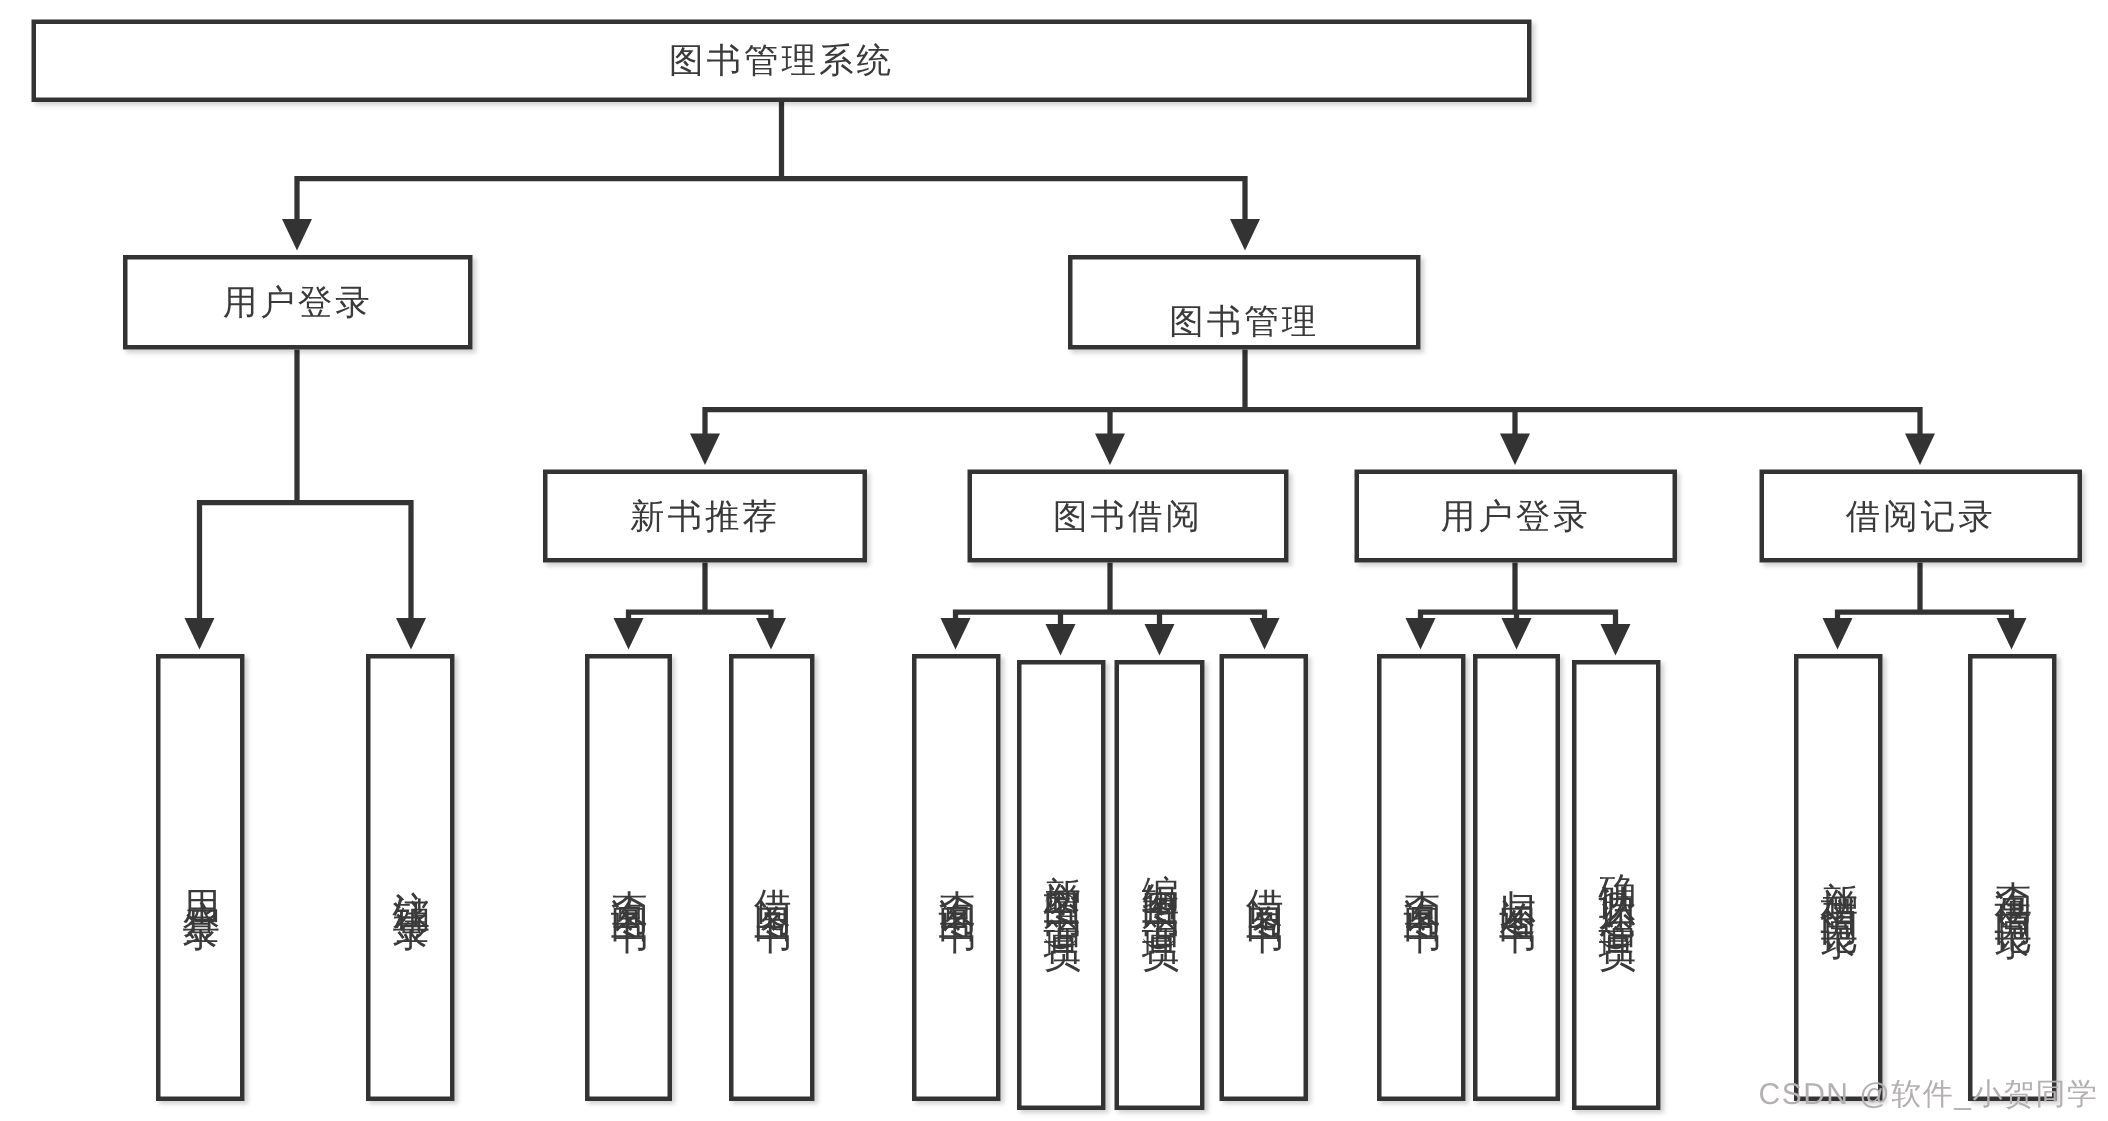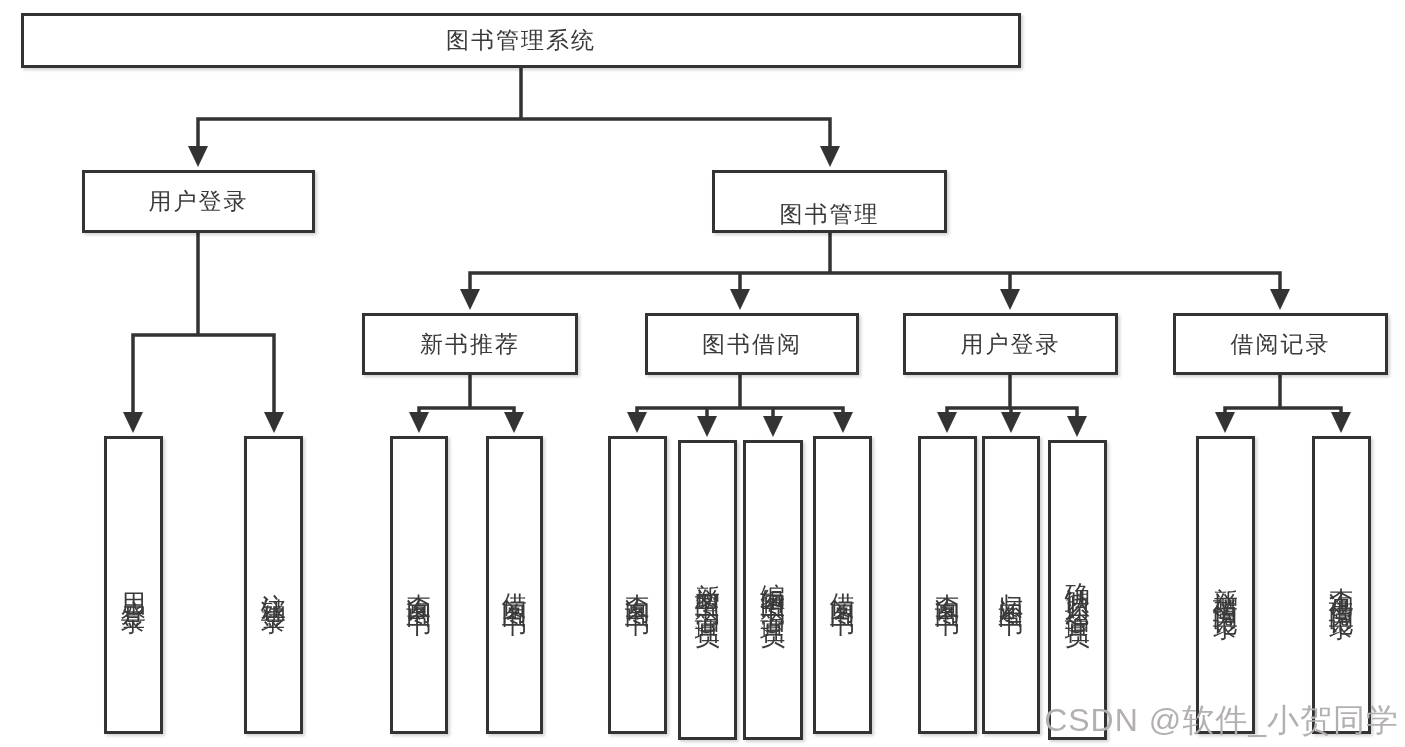--- a/index.html
+++ b/index.html
@@ -46,21 +46,21 @@
     font-size: 25px;
     line-height: 1.05;
     letter-spacing: 6px;
     color: #3a3a3a;
   }
   .watermark {
     position: absolute;
     right: 6px;
     bottom: 4px;
     z-index: 3;
-    font-size: 32px;
+    font-size: 20px;
     color: #b4b0b0;
     letter-spacing: 1px;
     white-space: nowrap;
   }
 </style>
 </head>
 <body>
 
 <div id="canvas">
 

